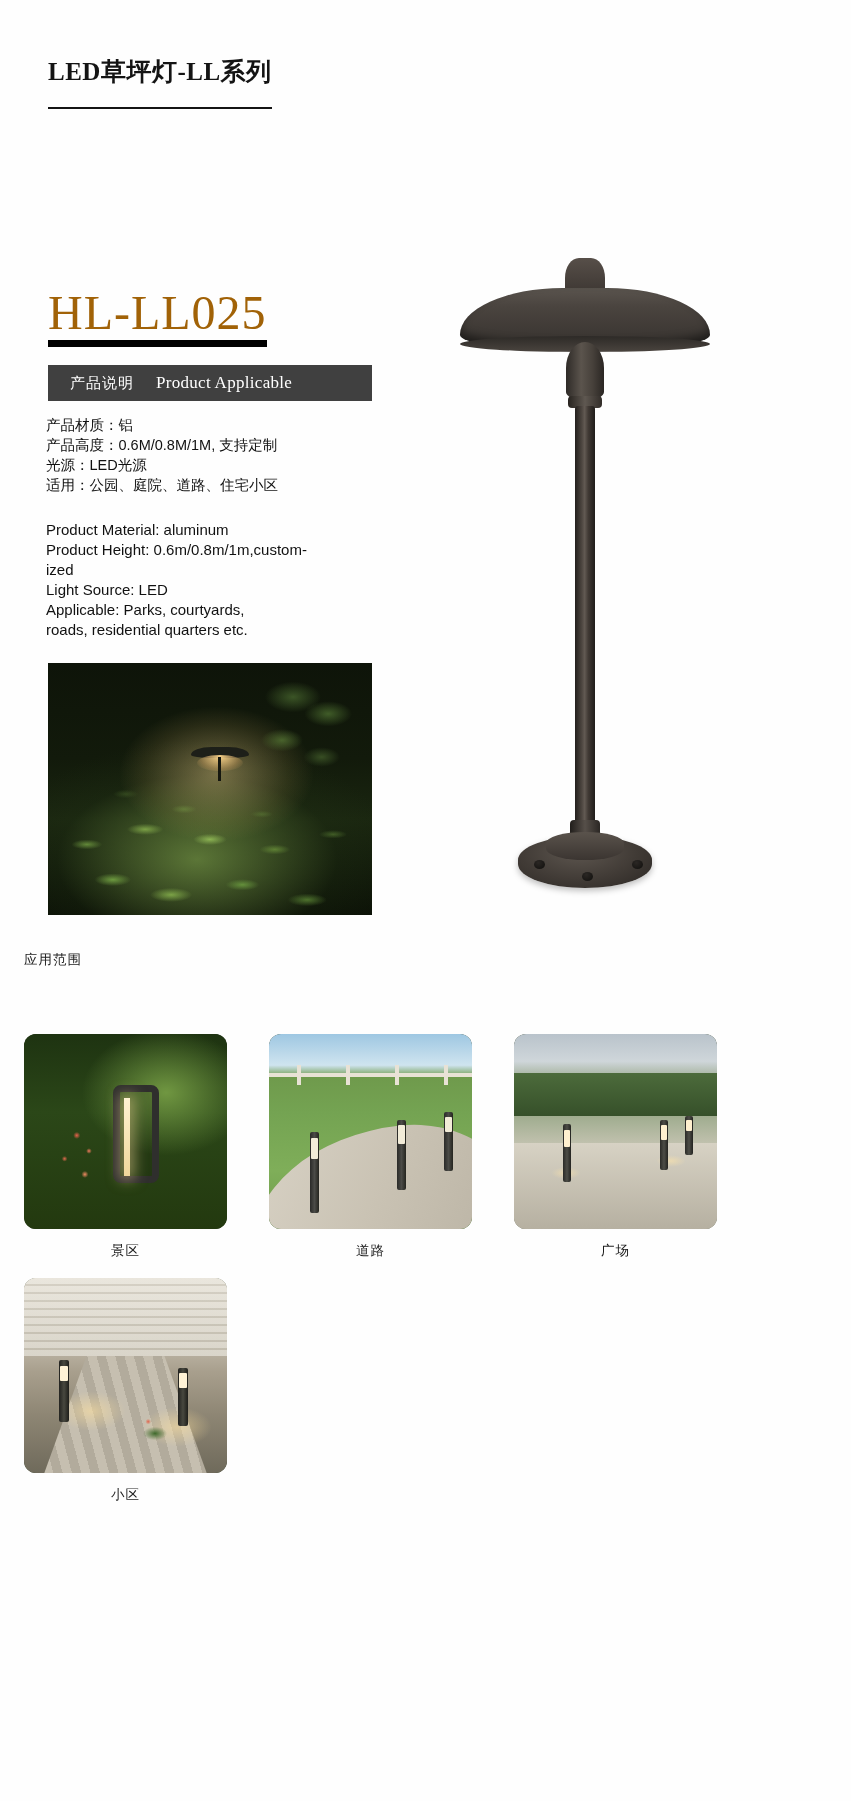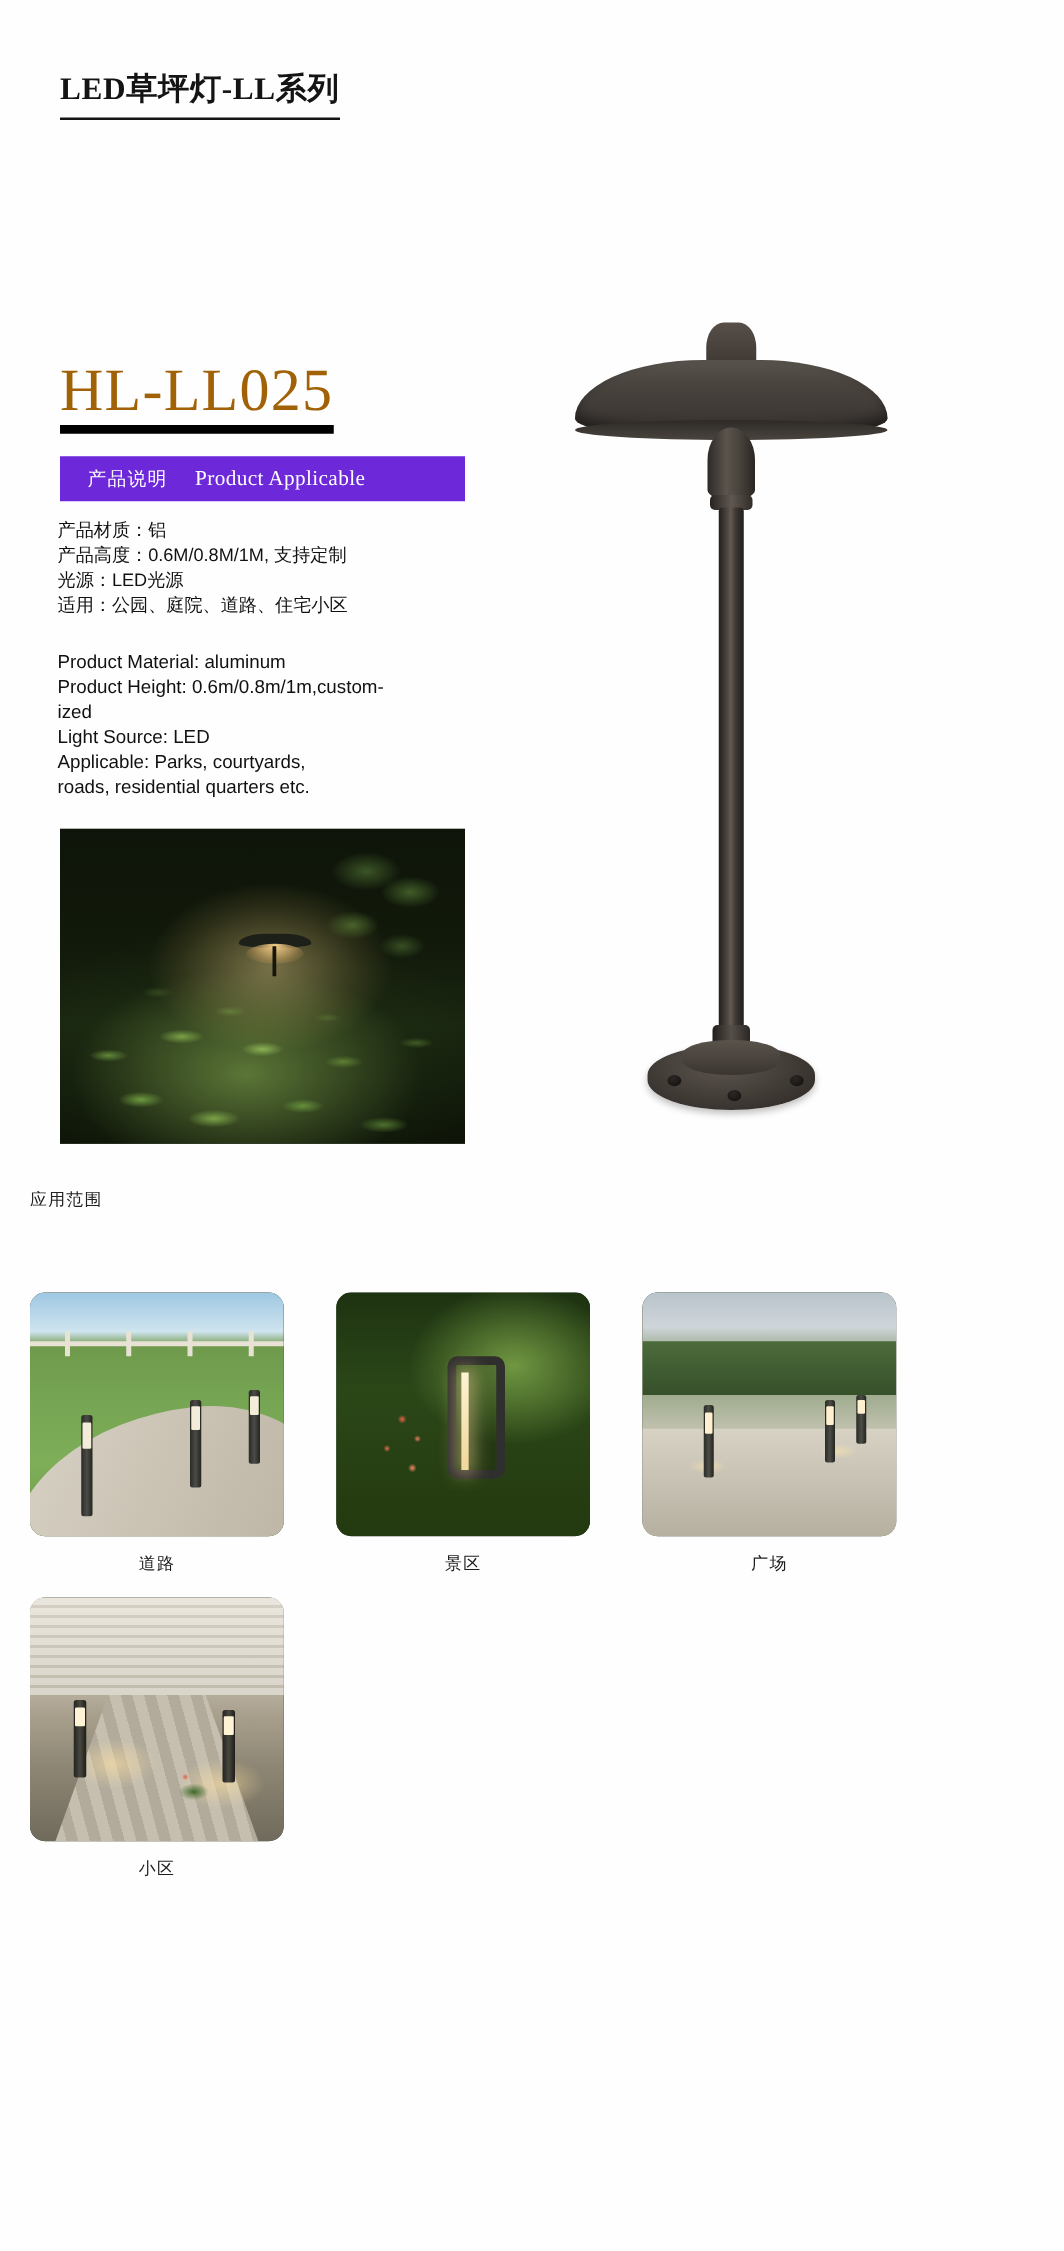--- a/index.html
+++ b/index.html
@@ -18,21 +18,21 @@
   .page-title {
     position: absolute;
     left: 48px;
     top: 58px;
     font-family: "Liberation Serif", serif;
     font-weight: bold;
     font-size: 25px;
     letter-spacing: 0.5px;
     color: #141414;
     border-bottom: 2px solid #141414;
-    padding-bottom: 8px;
+    padding-bottom: 21px;
     line-height: 1.1;
   }
 
   
   .model-code {
     position: absolute;
     left: 48px;
     top: 288px;
     font-family: "Liberation Serif", serif;
     font-weight: normal;
@@ -44,21 +44,21 @@
     line-height: 1.05;
   }
 
   
   .desc-bar {
     position: absolute;
     left: 48px;
     top: 365px;
     width: 324px;
     height: 36px;
-    background: #6d28d9;
+    background: #404040;
     display: flex;
     align-items: center;
     gap: 22px;
     padding-left: 22px;
     color: #ffffff;
   }
   .desc-bar .cn {
     font-family: "Liberation Sans", sans-serif;
     font-size: 15px;
     letter-spacing: 1px;
@@ -571,50 +571,50 @@
   <div class="pr-base"></div>
   <div class="pr-base-top"></div>
   <div class="pr-bolt b1"></div>
   <div class="pr-bolt b2"></div>
   <div class="pr-bolt b3"></div>
 </div>
 
 <div class="apps-label">应用范围</div>
 
 <div class="apps-grid">
+
+  <div class="app-cell">
+    <div class="app-thumb">
+      <div class="scene s-scenic">
+        <div class="flowers"></div>
+        <div class="frame"></div>
+      </div>
+    </div>
+    <div class="app-caption">景区</div>
+  </div>
 
   <div class="app-cell">
     <div class="app-thumb">
       <div class="scene s-road">
         <div class="fence"></div>
         <div class="post" style="left:14%"></div>
         <div class="post" style="left:38%"></div>
         <div class="post" style="left:62%"></div>
         <div class="post" style="left:86%"></div>
         <div class="path"></div>
         <div class="bol" style="left:20%; top:50%; height:42%;"></div>
         <div class="bol" style="left:63%; top:44%; height:36%;"></div>
         <div class="bol" style="left:86%; top:40%; height:30%;"></div>
       </div>
     </div>
     <div class="app-caption">道路</div>
   </div>
 
   <div class="app-cell">
     <div class="app-thumb">
-      <div class="scene s-scenic">
-        <div class="flowers"></div>
-        <div class="frame"></div>
-      </div>
-    </div>
-    <div class="app-caption">景区</div>
-  </div>
-
-  <div class="app-cell">
-    <div class="app-thumb">
       <div class="scene s-plaza">
         <div class="hedge"></div>
         <div class="walk"></div>
         <div class="glow" style="left:18%; top:68%;"></div>
         <div class="glow" style="left:70%; top:62%;"></div>
         <div class="bol" style="left:24%; top:46%; height:30%;"></div>
         <div class="bol" style="left:72%; top:44%; height:26%;"></div>
         <div class="bol" style="left:84%; top:42%; height:20%;"></div>
       </div>
     </div>

